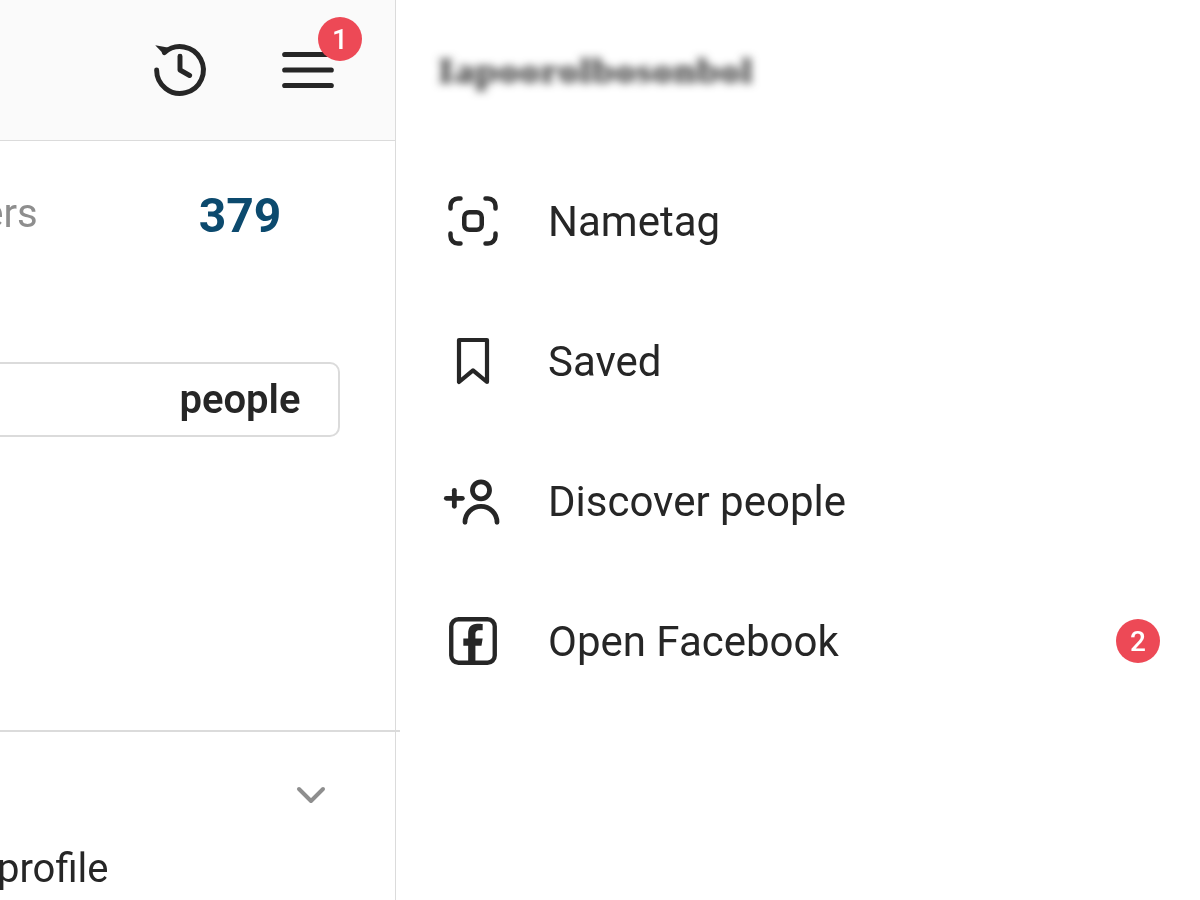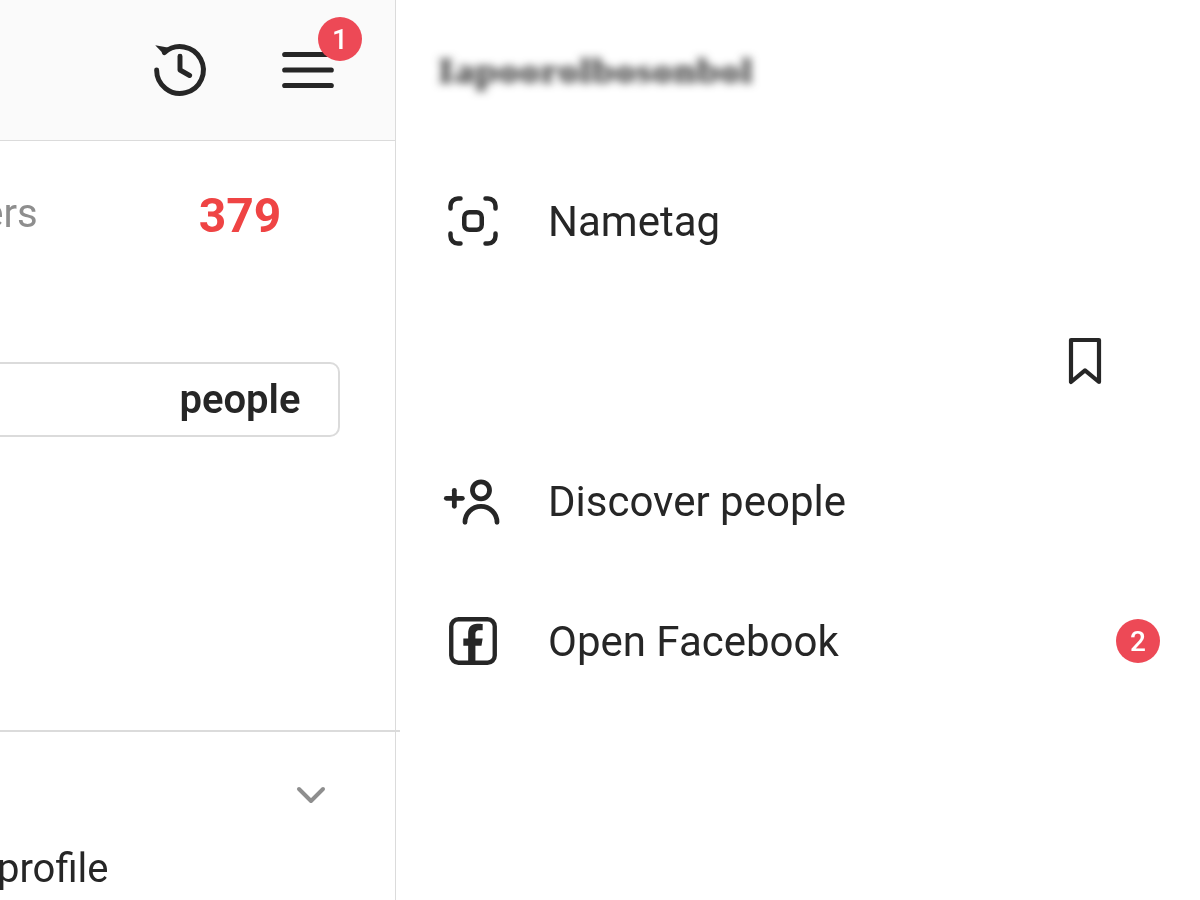--- a/index.html
+++ b/index.html
@@ -8,21 +8,21 @@
 
   
   .left-pane { width: 395px; height: 100%; position: relative; }
   .left-header { height: 141px; background: #fafafa; border-bottom: 1px solid #dbdbdb; position: relative; }
   .history-icon-wrap { position: absolute; left: 140px; top: 30px; width: 80px; height: 80px; display:flex; align-items:center; justify-content:center; }
   .menu-icon-wrap { position: absolute; left: 268px; top: 30px; width: 80px; height: 80px; display:flex; align-items:center; justify-content:center; }
   .badge1 { position: absolute; left: 318px; top: 17px; width: 44px; height: 44px; border-radius: 50%; background: #ed4956; color: #fff; font-size: 28px; font-weight: 500; display:flex; align-items:center; justify-content:center; }
 
   .stats { position: absolute; top: 190px; left: -60px; width: 440px; display:flex; }
   .stat { text-align:center; }
-  .stat-number { font-size: 48px; font-weight: 700; color: #ef4444; line-height: 1.1; }
+  .stat-number { font-size: 48px; font-weight: 700; color: #0c4a6e; line-height: 1.1; }
   .stat-label { font-size: 40px; color: #8e8e8e; font-weight: 400; }
   .stat.followers { width: 150px; }
   .stat.following { width: 300px; margin-left: 20px; }
 
   .edit-profile-btn { position: absolute; top: 362px; left: -140px; width: 480px; height: 75px; border: 2px solid #dbdbdb; border-radius: 10px; background: #fff; display:flex; align-items:center; justify-content:center; font-size: 40px; font-weight: 600; color:#262626; overflow:hidden; }
 
   .divider-lower { position: absolute; left: -10px; top: 730px; width: 410px; height: 2px; background: #dbdbdb; }
   .chevron-wrap { position: absolute; left: 276px; top: 770px; width: 70px; height: 50px; display:flex; align-items:center; justify-content:center; }
   .your-profile { position: absolute; left: -90px; top: 845px; font-size: 40px; color:#262626; }
 
@@ -104,20 +104,21 @@
         </div>
         <span class="menu-label">Nametag</span>
       </div>
 
       <div class="menu-item">
         <div class="menu-icon">
           <svg width="56" height="56" viewBox="0 0 24 24" fill="none" stroke="#262626" stroke-width="1.8" stroke-linecap="round" stroke-linejoin="round">
             <path d="M6 3h12v18l-6-5-6 5z"></path>
           </svg>
         </div>
+        <span class="menu-label">Saved</span>
       </div>
 
       <div class="menu-item">
         <div class="menu-icon">
           <svg width="64" height="64" viewBox="0 0 24 24" fill="none" stroke="#262626" stroke-width="1.8" stroke-linecap="round" stroke-linejoin="round">
             <circle cx="15" cy="8" r="3.2"></circle>
             <path d="M9 20c0-3.3 2.7-6 6-6s6 2.7 6 6"></path>
             <line x1="2" y1="11" x2="8" y2="11"></line>
             <line x1="5" y1="8" x2="5" y2="14"></line>
           </svg>

